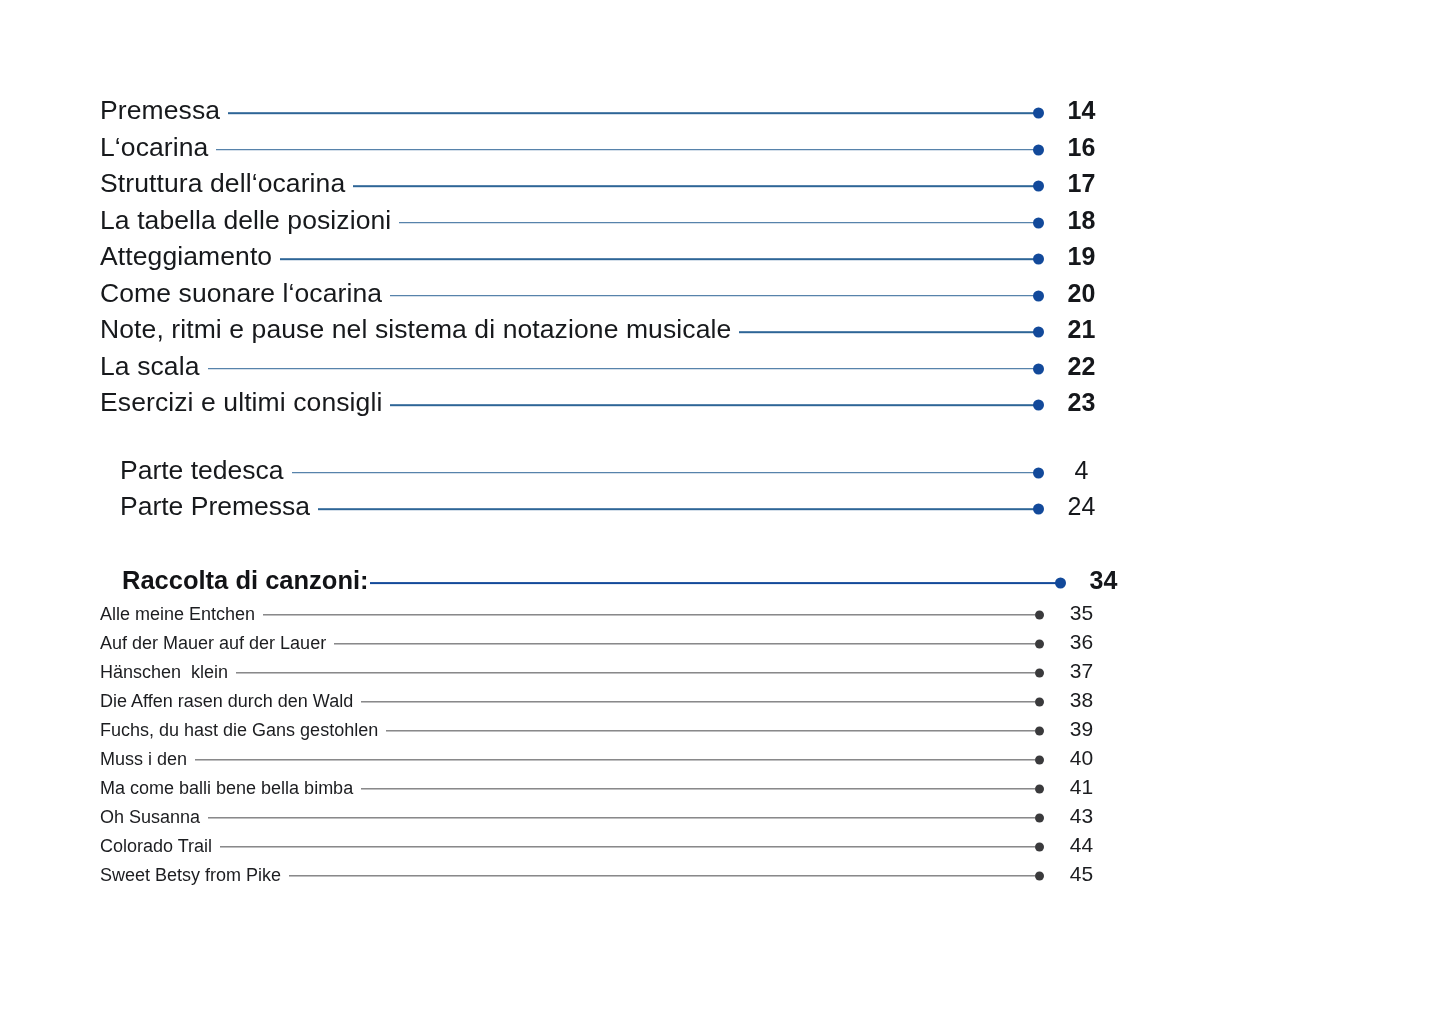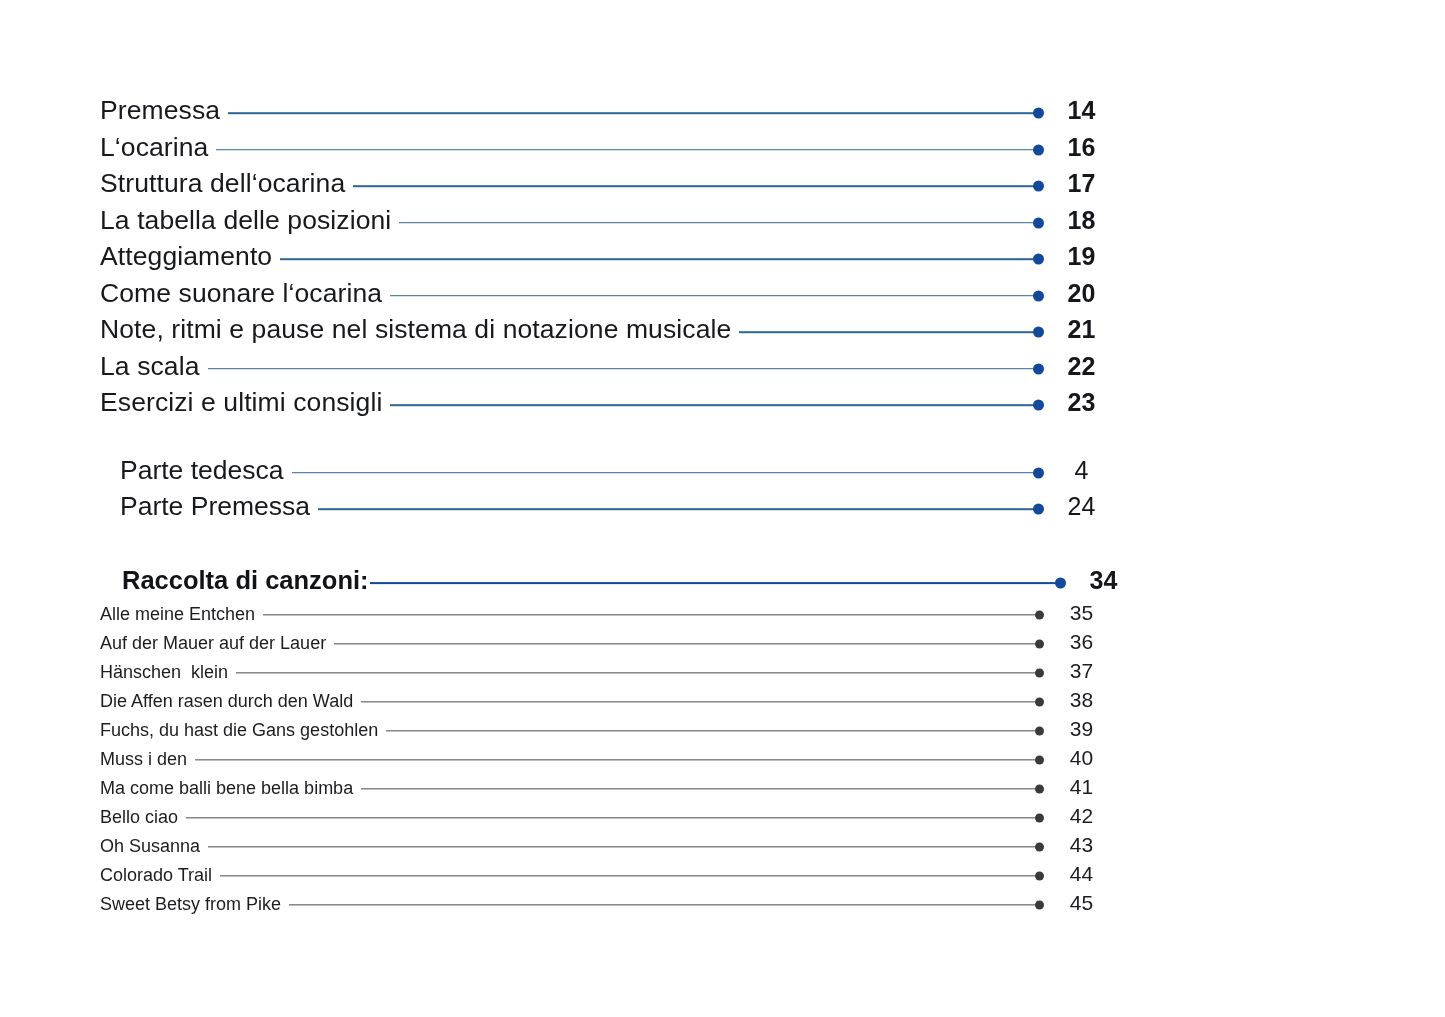--- a/index.html
+++ b/index.html
@@ -335,28 +335,20 @@
   </div>
           <div class="row">
     <span class="label">Ma come balli bene bella bimba</span>
     <span class="leader">
       <span class="line"></span>
       <span class="dot"></span>
     </span>
     <span class="pagenum">41</span>
   </div>
           <div class="row">
-    <span class="label">Bello ciao</span>
-    <span class="leader">
-      <span class="line"></span>
-      <span class="dot"></span>
-    </span>
-    <span class="pagenum">42</span>
-  </div>
-          <div class="row">
     <span class="label">Oh Susanna</span>
     <span class="leader">
       <span class="line"></span>
       <span class="dot"></span>
     </span>
     <span class="pagenum">43</span>
   </div>
           <div class="row">
     <span class="label">Colorado Trail</span>
     <span class="leader">

